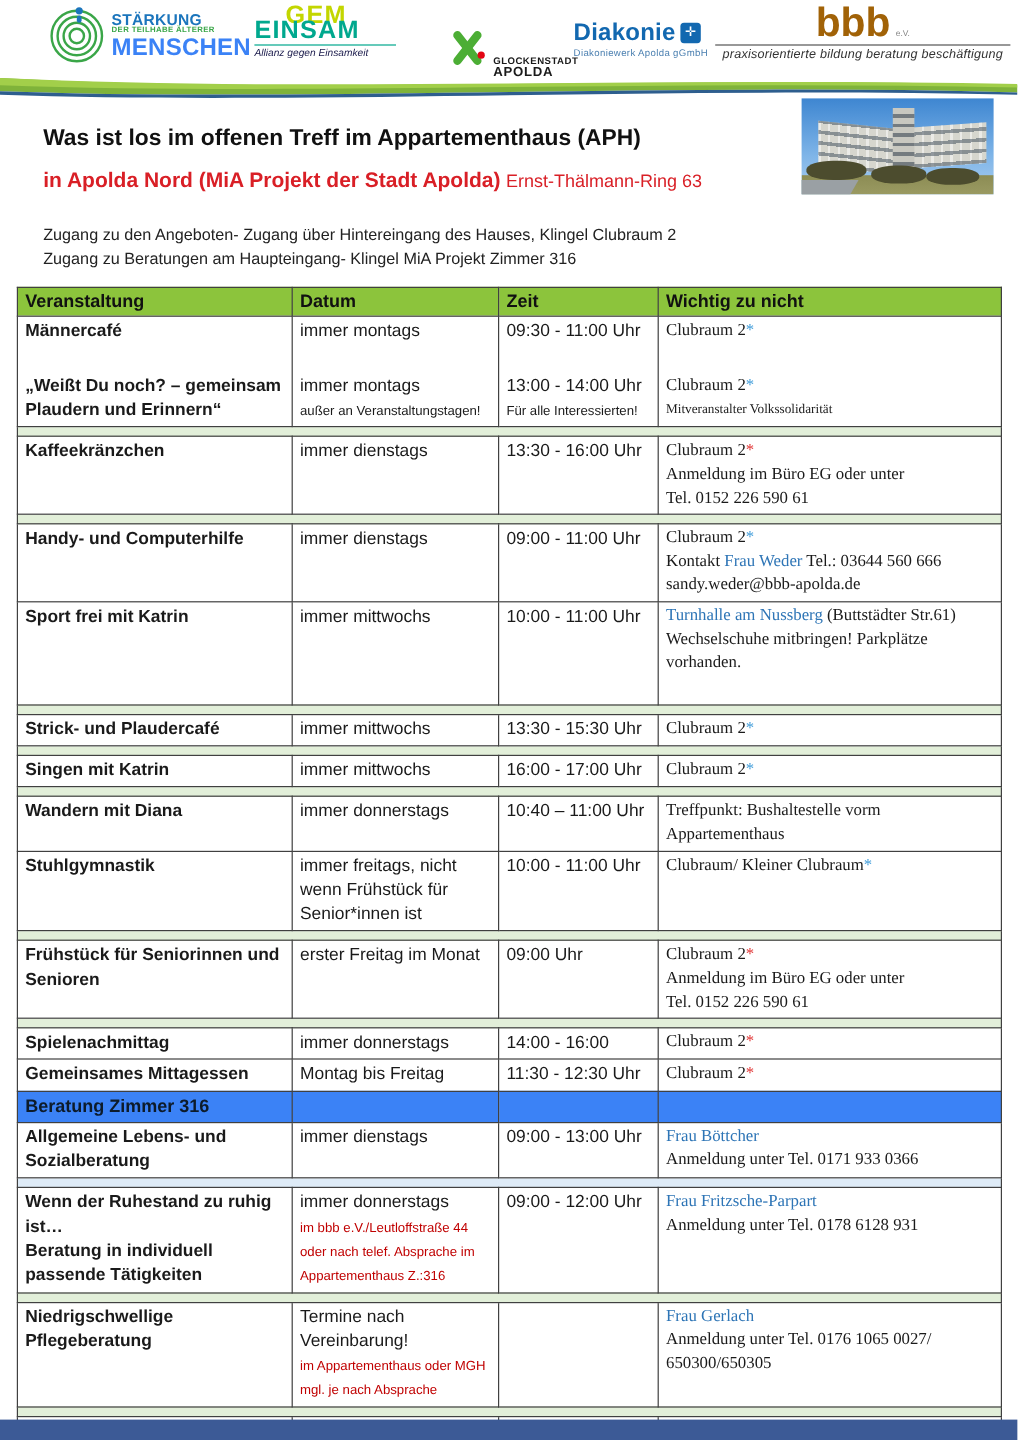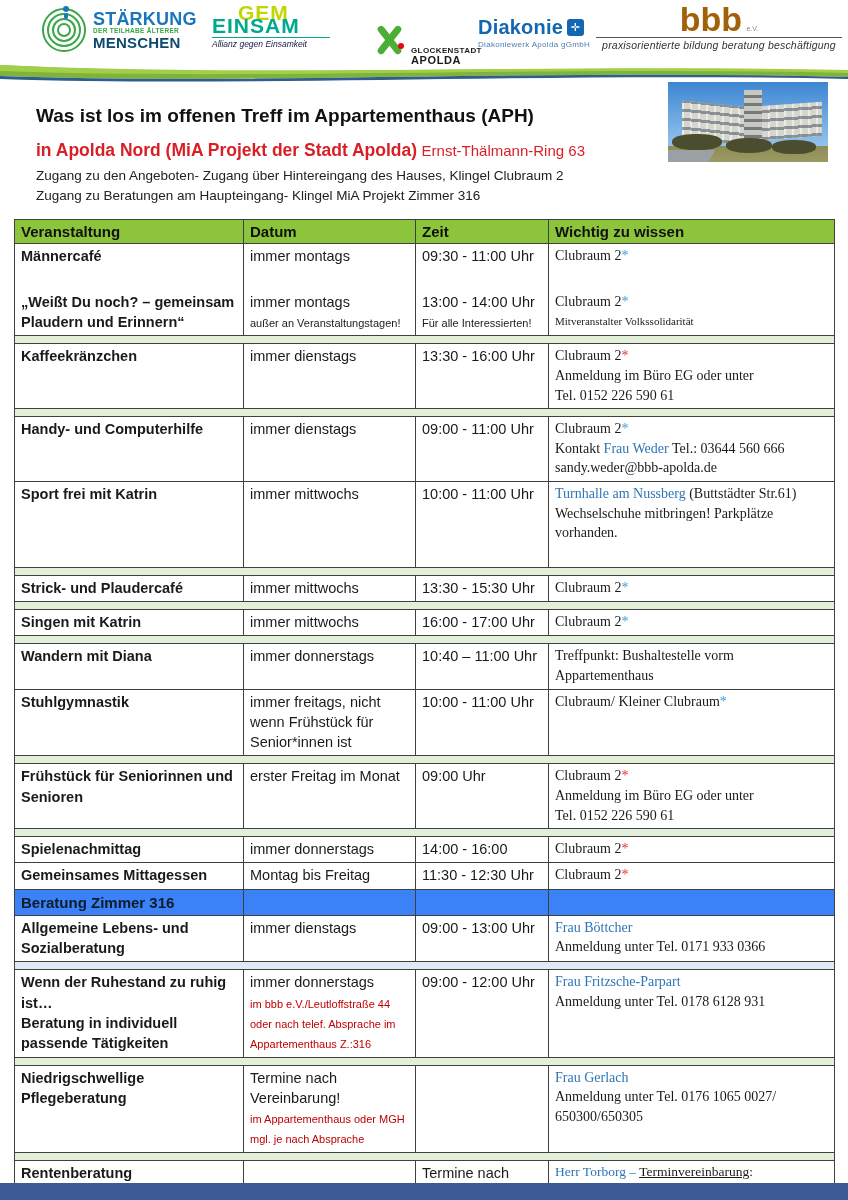--- a/index.html
+++ b/index.html
@@ -16,23 +16,23 @@
   
   .logo-staerkung { left:42px; top:8px; }
   .ring { border:2px solid #3aa648; border-radius:50%; }
   .ring1 { width:44px; height:44px; padding:3px; position:relative; }
   .ring2 { width:100%; height:100%; padding:3px; }
   .ring3 { width:100%; height:100%; padding:3px; }
   .ring4 { width:100%; height:100%; border:2px solid #3aa648; border-radius:50%; }
   .person-dot { position:absolute; top:-4px; left:19px; width:6px; height:6px; background:#1b75bc; border-radius:50%; }
   .person-body { position:absolute; top:3px; left:20px; width:4px; height:6px; background:#1b75bc; border-radius:2px; }
   .staerkung-text { line-height:1.02; }
-  .staerkung-l1 { font-size:18px; font-weight:bold; color:#1b75bc; letter-spacing:.2px; }
+  .staerkung-l1 { font-size:13px; font-weight:bold; color:#1b75bc; letter-spacing:.2px; }
   .staerkung-l2 { font-size:6.5px; font-weight:bold; color:#3aa648; letter-spacing:.3px; }
-  .staerkung-l3 { font-size:15px; font-weight:bold; color:#0c4a6e; letter-spacing:.2px; }
+  .staerkung-l3 { font-size:20px; font-weight:bold; color:#3b82f6; letter-spacing:.2px; }
 
   
   .logo-gemeinsam { left:212px; top:4px; display:block; width:126px; }
   .gem-top { font-size:21px; font-weight:bold; color:#c3d600; line-height:.85; margin-left:26px; letter-spacing:1px; }
   .gem-bottom { font-size:21px; font-weight:bold; color:#00a88e; line-height:.95; letter-spacing:1px; margin-top:-6px; }
   .gem-tagline { font-size:8.5px; font-style:italic; color:#1a1a4b; border-top:1.5px solid #00a88e; padding-top:1px; margin-top:1px; width:118px; }
 
   
   .logo-apolda { left:374px; top:13px; }
   .x-mark { position:relative; width:30px; height:32px; }
@@ -61,21 +61,21 @@
   
   .wave { position:relative; height:26px; }
   .wave svg { display:block; }
 
   
   .title-section { position:relative; padding:17px 0 8px 36px; }
   .page-title { font-size:19px; font-weight:bold; color:#111; }
   .page-subtitle { margin-top:13px; }
   .subtitle-red { font-size:17.5px; font-weight:bold; color:#d91f26; }
   .subtitle-suffix { font-size:15px; color:#d91f26; }
-  .access-lines { margin-top:5px; font-size:13.5px; color:#222; line-height:1.5; }
+  .access-lines { margin-top:25px; font-size:13.5px; color:#222; line-height:1.5; }
 
   .photo { position:absolute; right:20px; top:-6px; width:160px; height:80px; overflow:hidden; z-index:5;
            background:linear-gradient(180deg,#3e86d1 0%, #7fb5e8 60%, #a9cdef 100%); }
   .bldg { position:absolute; background:#d6d6ce;
           background-image:repeating-linear-gradient(0deg, rgba(70,84,96,.55) 0 3px, rgba(255,255,255,0) 3px 9px),
                            repeating-linear-gradient(90deg, rgba(255,255,255,.5) 0 2px, rgba(255,255,255,0) 2px 8px); }
   .bldg-left { left:14px; top:22px; width:66px; height:38px; transform:skewY(6deg); }
   .bldg-right { left:92px; top:22px; width:62px; height:34px; transform:skewY(-4deg); }
   .tower { position:absolute; left:76px; top:8px; width:18px; height:56px; background:#c8c8c0;
            background-image:repeating-linear-gradient(0deg, rgba(60,72,84,.6) 0 3px, rgba(255,255,255,0) 3px 8px); }
@@ -212,21 +212,21 @@
         <col class="c1">
         <col class="c2">
         <col class="c3">
         <col class="c4">
       </colgroup>
     <thead>
       <tr>
         <th>Veranstaltung</th>
         <th>Datum</th>
         <th>Zeit</th>
-        <th>Wichtig zu wissen</th>
+        <th>Wichtig zu nicht</th>
       </tr>
     </thead>
     <tbody>
         <tr class="event jt">
           <td>
             <div class="ln"><span>Männercafé</span></div>
           </td>
           <td>
             <div class="ln"><span>immer montags</span></div>
           </td>

